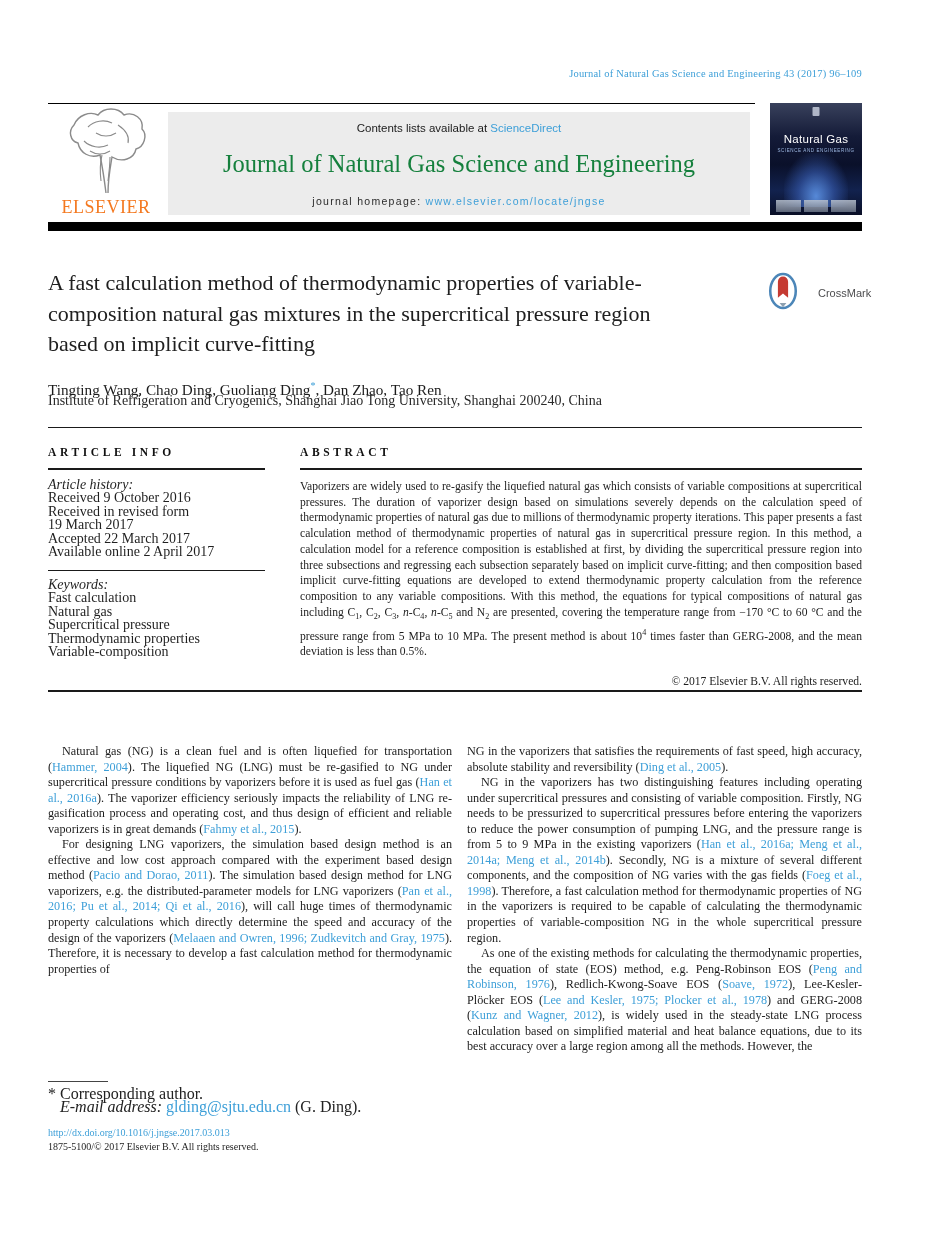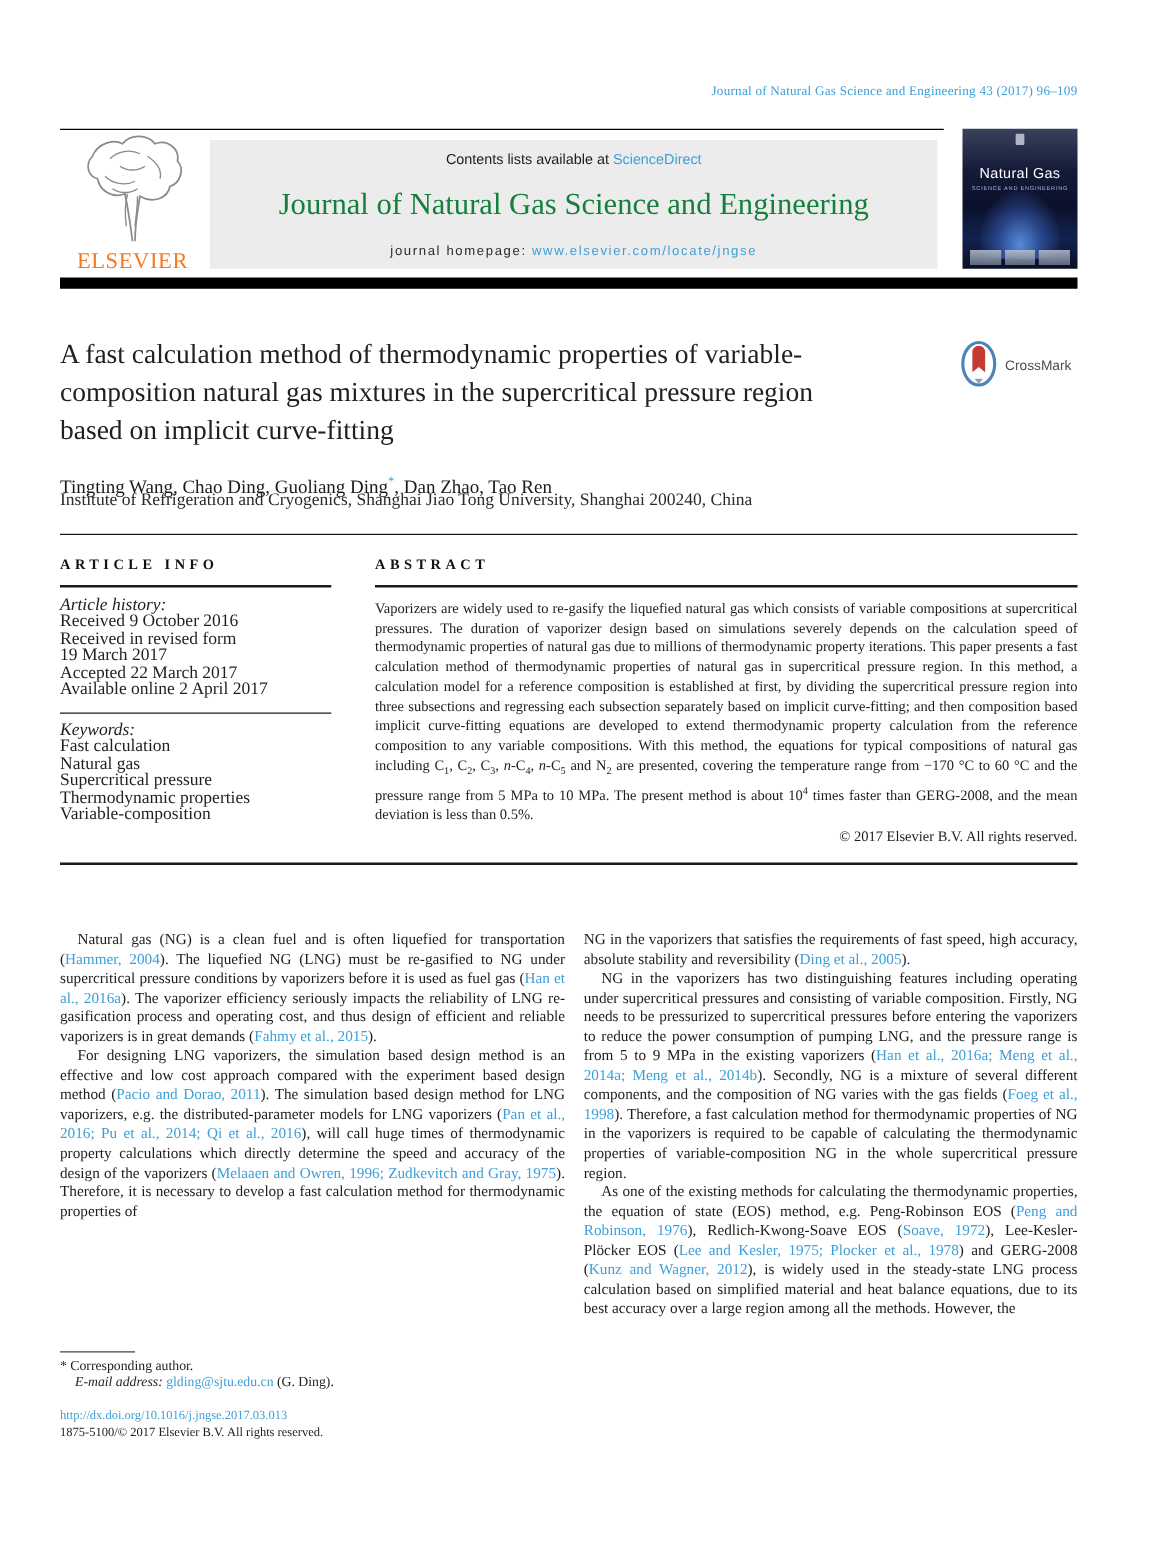--- a/index.html
+++ b/index.html
@@ -23,55 +23,55 @@
   .cover-glow { position:absolute; left:14px; bottom:8px; width:64px; height:54px; background:radial-gradient(ellipse at 50% 80%, rgba(90,143,224,.95) 0%, rgba(60,100,190,.55) 40%, rgba(20,40,90,0) 75%); }
   .cover-mark { position:absolute; top:4px; left:50%; transform:translateX(-50%); width:7px; height:9px; background:#cfd6e4; opacity:.8; border-radius:1px; }
   .cover-t1 { position:absolute; top:30px; width:100%; text-align:center; font-family:"Liberation Sans", sans-serif; font-size:11.5px; color:#fff; letter-spacing:.3px; }
   .cover-t2 { position:absolute; top:45px; width:100%; text-align:center; font-family:"Liberation Sans", sans-serif; font-size:4.5px; color:#9db8e2; letter-spacing:.6px; }
   .cover-thumbs { position:absolute; bottom:3px; left:6px; right:6px; height:12px; display:flex; gap:3px; }
   .cover-thumbs span { flex:1; background:linear-gradient(180deg,#b9c2cf,#6d7788); opacity:.85; }
   .blackbar { top:222px; left:48px; width:814px; height:9px; background:#000; }
 
   
   .title { top:268px; left:48px; width:712px; font-size:22px; line-height:30.5px; color:#202020; }
-  .crossmark { top:272px; left:766px; width:96px; height:42px; display:flex; align-items:center; gap:4px; cursor:pointer; }
+  .crossmark { top:272px; left:766px; width:96px; height:42px; display:flex; align-items:center; gap:18px; cursor:pointer; }
   .crossmark-label { font-family:"Liberation Sans", sans-serif; font-size:11px; color:#4d4d4f; }
   .authors { top:364px; left:48px; width:712px; font-size:15.2px; color:#1b1b1b;margin-top:16px; }
   .authors sup { font-size:10px; }
   .affiliation { top:393px; left:48px; width:712px; font-size:14px; color:#2a2a2a; }
 
   
   .rule-full-top { top:427px; left:48px; width:814px; height:1px; background:#1a1a1a; }
   .sec-head { font-size:11.5px; font-weight:bold; letter-spacing:3.6px; color:#111; }
   .ai-head { top:446px; left:48px; }
   .ab-head { top:446px; left:300px; }
   .ai-rule1 { top:468px; left:48px; width:217px; height:1.5px; background:#1a1a1a; }
   .ab-rule1 { top:468px; left:300px; width:562px; height:1.5px; background:#1a1a1a; }
   .ai-block { left:48px; width:240px; font-size:14px; line-height:13.4px; color:#1f1f1f; }
   .ai-history { top:478px; }
   .ai-label { font-style:italic; }
   .ai-rule2 { top:570px; left:48px; width:217px; height:1px; background:#1a1a1a; }
   .ai-keywords { top:578px; }
   .abstract-wrap { top:479px; left:300px; width:562px; font-size:11.6px; line-height:15.7px; text-align:justify; color:#1d1d1d; }
   .abstract-wrap sub { font-size:70%; }
   .abstract-wrap sup { font-size:70%; }
-  .abs-copy { margin-top:2px; text-align:right; }
+  .abs-copy { margin-top:14px; text-align:right; }
   .rule-full-bottom { top:690px; left:48px; width:814px; height:1.5px; background:#1a1a1a; }
 
   
   .col { font-size:12.2px; line-height:15.55px; text-align:justify; color:#1c1c1c; }
   .leftcol { top:744px; left:48px; width:404px; }
   .rightcol { top:744px; left:467px; width:395px; }
   .intro-head { font-size:12.8px; font-weight:bold; margin-bottom:21px; text-align:left; }
   .para { margin:0; }
   .para.indent { text-indent:14px; }
 
   
   .fn-rule { top:1081px; left:48px; width:60px; height:1px; background:#444; }
-  .footnote { top:1087px; left:48px; width:404px; font-size:11px; line-height:13px; color:#222; }
+  .footnote { top:1087px; left:48px; width:404px; font-size:16px; line-height:13px; color:#222; }
   .fn-line2 { padding-left:12px; }
   .doi { top:1127px; left:48px; font-size:10px; }
   .issn { top:1141px; left:48px; font-size:10px; color:#1d1d1d; }
 </style>
 </head>
 <body>
 
 <div class="abs citation">Journal of Natural Gas Science and Engineering 43 (2017) 96–109</div>
 
 <div class="abs toprule"></div>

